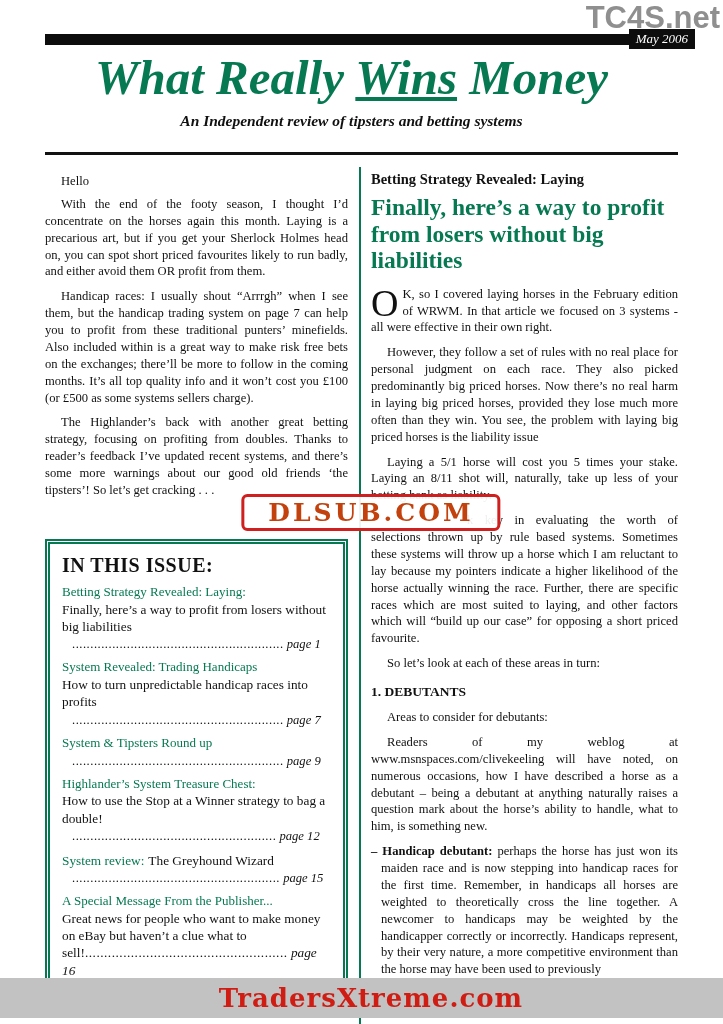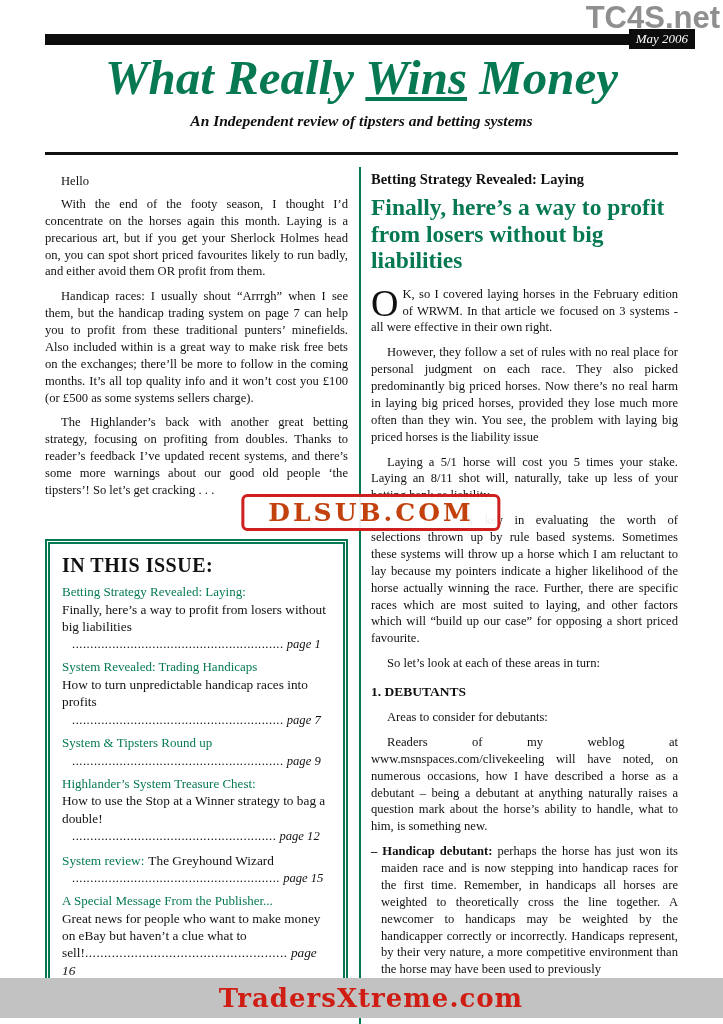--- a/index.html
+++ b/index.html
@@ -20,21 +20,21 @@
     font-family:"Liberation Sans", sans-serif;font-weight:bold;
     font-size:31px;color:#8f8f8f;
   }
   
   .issue-bar{position:absolute;top:34px;left:45px;width:633px;height:11px;background:#0d0d0d;}
   .issue-date{
     position:absolute;top:29px;right:47px;background:#0d0d0d;color:#fff;
     font-style:italic;font-size:13px;line-height:20px;padding:0 7px;margin-left:34px;
   }
   
-  .masthead{position:absolute;top:52px;left:45px;width:633px;text-align:center;}
+  .masthead{position:absolute;top:52px;left:35px;width:633px;text-align:center;}
   .mast-title{margin:0;font-size:49px;font-style:italic;font-weight:700;color:var(--green);line-height:1.08;white-space:nowrap;}
   .wins{text-decoration:underline;}
   .tagline{margin-top:7px;font-size:15.5px;font-weight:700;font-style:italic;color:#111;}
   .rule{position:absolute;top:152px;left:45px;width:633px;border-top:3px solid #111;}
   
   .columns{position:absolute;top:163px;left:45px;width:633px;display:flex;align-items:stretch;min-height:815px;}
   .col{box-sizing:border-box;}
   .col.left{width:303px;padding-top:10px;}
   .divider{width:2px;background:var(--green);margin:4px 10px 0 11px;}
   .col.right{width:303px;flex:1;padding-top:6px;}
@@ -95,21 +95,21 @@
   </div>
 
   <div class="rule"></div>
 
   <div class="columns">
 
     <div class="col left">
       <p class="body greet">Hello</p>
       <p class="body indent">With the end of the footy season, I thought I’d concentrate on the horses again this month. Laying is a precarious art, but if you get your Sherlock Holmes head on, you can spot short priced favourites likely to run badly, and either avoid them OR profit from them.</p>
       <p class="body indent">Handicap races: I usually shout “Arrrgh” when I see them, but the handicap trading system on page 7 can help you to profit from these traditional punters’ minefields. Also included within is a great way to make risk free bets on the exchanges; there’ll be more to follow in the coming months. It’s all top quality info and it won’t cost you £100 (or £500 as some systems sellers charge).</p>
-      <p class="body indent">The Highlander’s back with another great betting strategy, focusing on profiting from doubles. Thanks to reader’s feedback I’ve updated recent systems, and there’s some more warnings about our good old people ‘the tipsters’! So let’s get cracking . . .</p>
+      <p class="body indent">The Highlander’s back with another great betting strategy, focusing on profiting from doubles. Thanks to reader’s feedback I’ve updated recent systems, and there’s some more warnings about our good old friends ‘the tipsters’! So let’s get cracking . . .</p>
 
       <div class="toc">
         <div class="toc-title">IN THIS ISSUE:</div>
 
         <div class="toc-item">
           <div class="toc-head">Betting Strategy Revealed: Laying:</div>
           <div class="toc-desc">Finally, here’s a way to profit from losers without big liabilities</div>
           <div class="toc-leader"><span class="dots">..........................................................</span> <i class="pg">page 1</i></div>
         </div>
 

